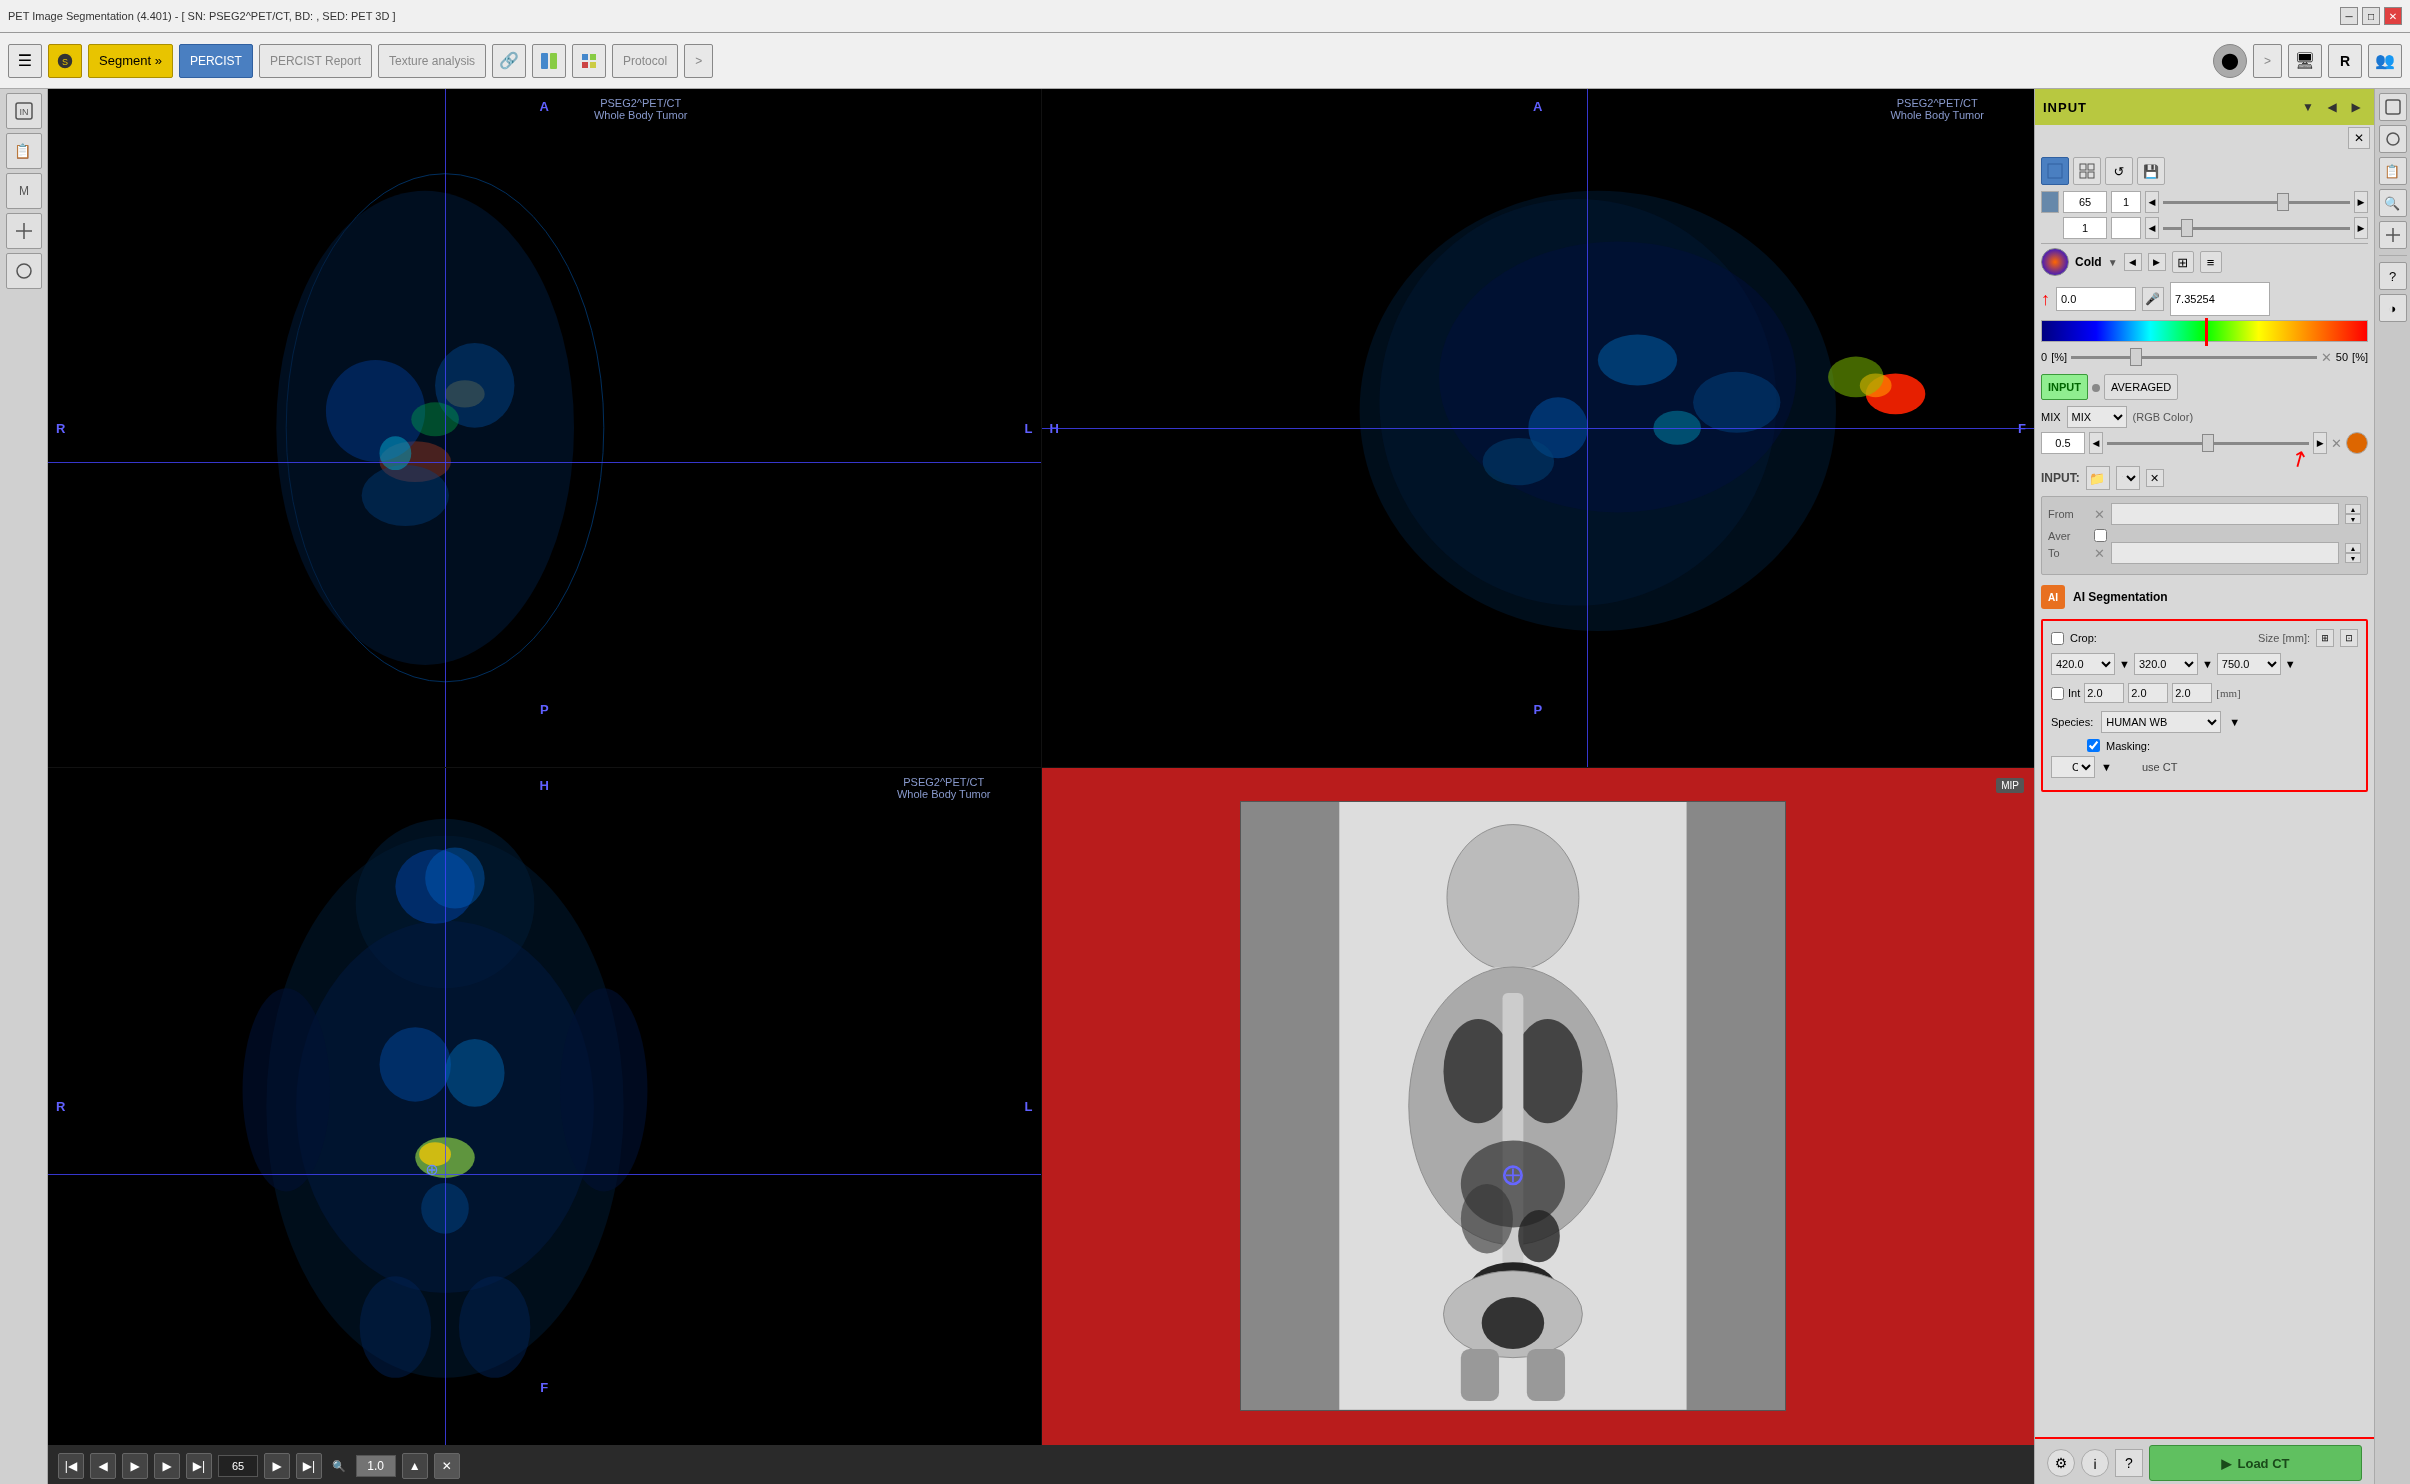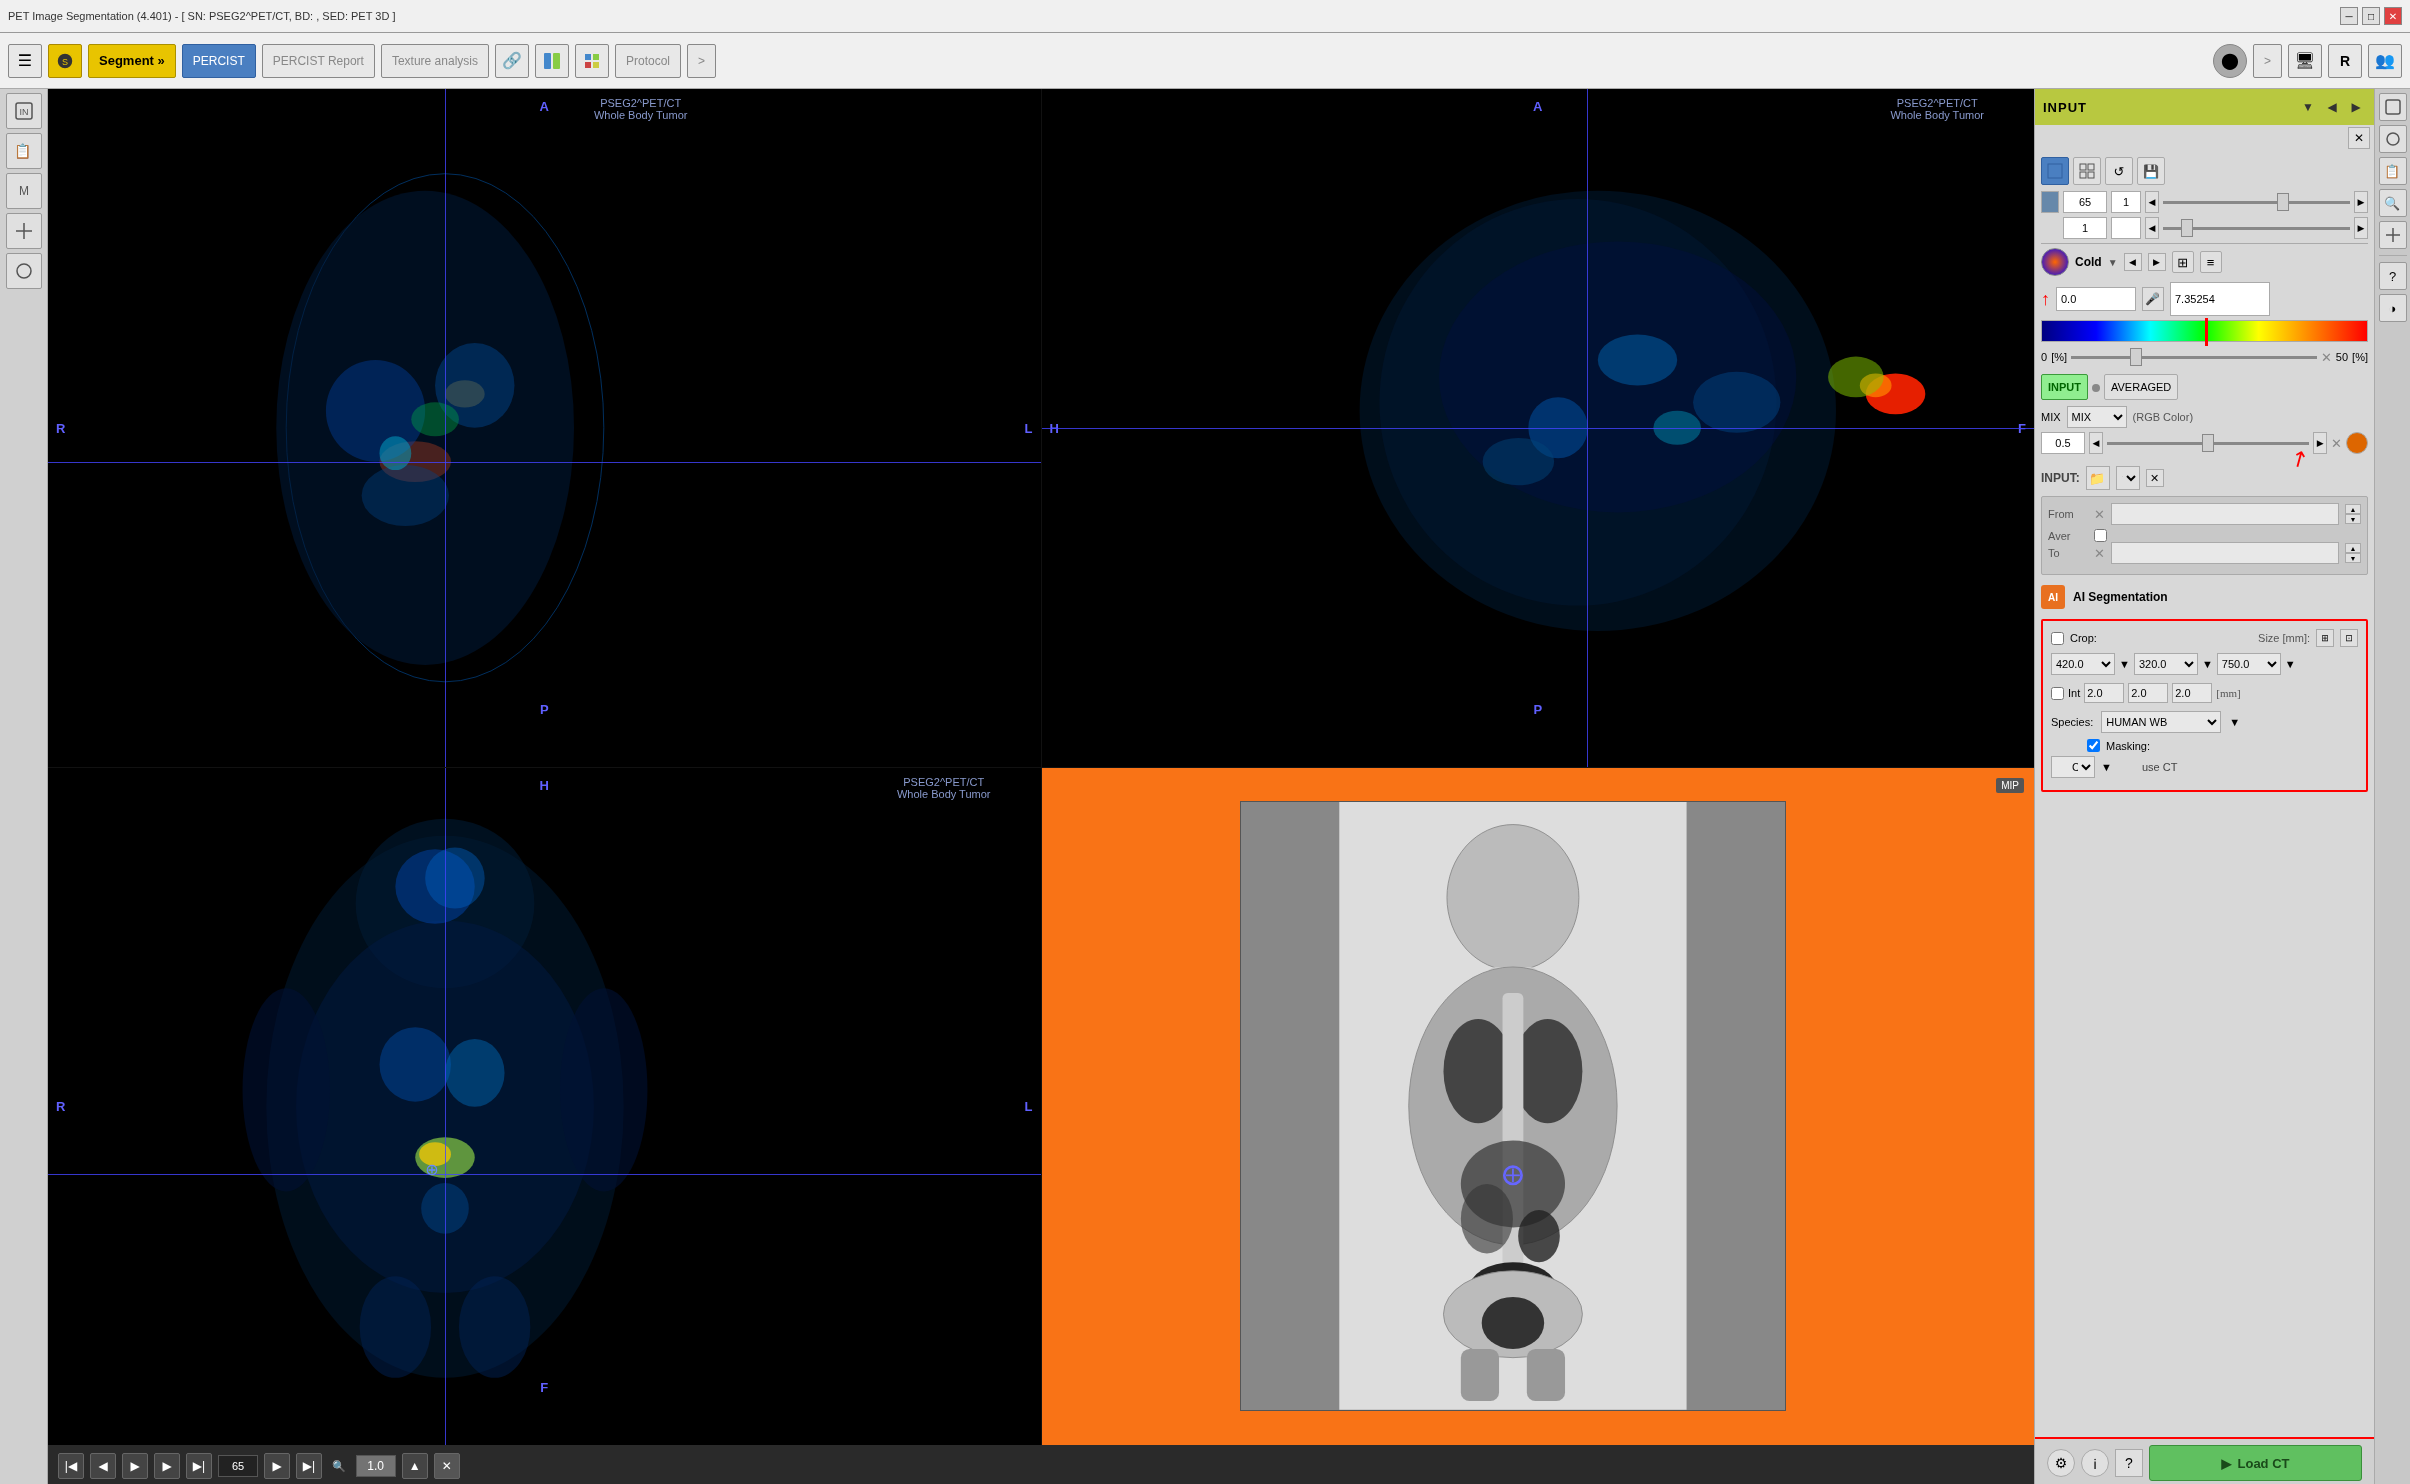--- a/index.html
+++ b/index.html
@@ -42,21 +42,21 @@
       border: 1px solid #888;
       background: #e8e8e8;
       cursor: pointer;
       font-size: 12px;
       display: flex; align-items: center; justify-content: center;
       border-radius: 2px;
     }
     .toolbar-btn.segment {
       background: #e8c400;
       border-color: #aa9000;
-      font-weight: bold;
+      font-weight: normal;
       font-size: 13px;
     }
     .toolbar-btn.percist {
       background: #4a7fc1;
       color: white;
       border-color: #3060a0;
     }
     .toolbar-btn.inactive { color: #888; }
     .toolbar-icon-btn {
       width: 34px; height: 34px;
@@ -838,21 +838,21 @@
           </div>
 
           <div class="crosshair-h" style="top:60%;"></div>
           <div class="crosshair-v" style="left:40%;"></div>
 
           <div style="position:absolute;top:58%;left:38%;color:#6688ff;font-size:16px;">⊕</div>
         </div>
       </div>
 
       <div class="viewport-quad">
-        <div style="width:100%;height:100%;background:#f97316;position:relative;">
+        <div style="width:100%;height:100%;background:#b91c1c;position:relative;">
 
           <div class="mip-badge">MIP</div>
 
           <div style="position:absolute;top:5%;left:20%;width:55%;height:90%;background:#888;border:1px solid #555;overflow:hidden;">
             <svg width="100%" height="100%" viewBox="0 0 200 350" preserveAspectRatio="xMidYMid meet">
 
               <rect width="200" height="350" fill="#ddd"></rect>
 
               <ellipse cx="100" cy="55" rx="38" ry="42" fill="#bbb" stroke="#888" stroke-width="0.5"></ellipse>
 

